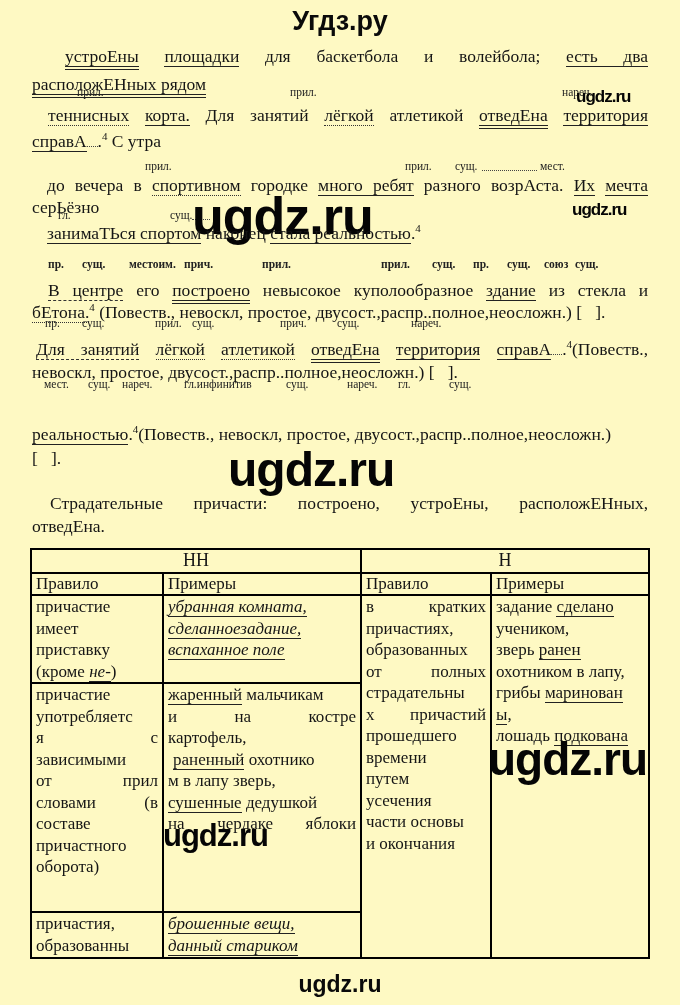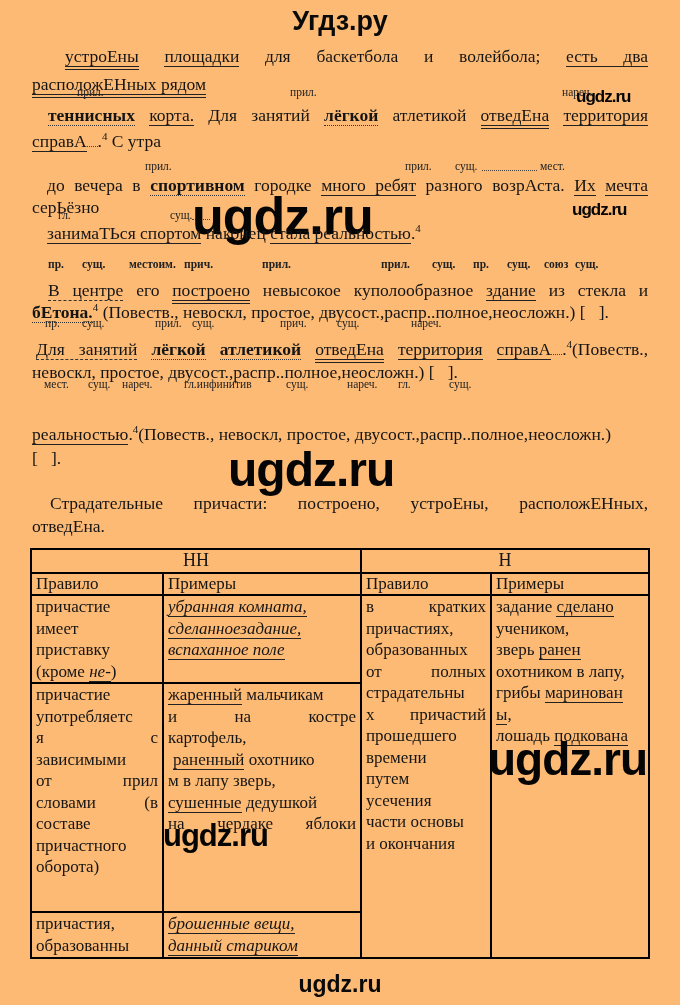--- a/index.html
+++ b/index.html
@@ -1,25 +1,25 @@
 <!DOCTYPE html>
 <html><head>
 <meta charset="utf-8">
 <style>
   html,body{margin:0;padding:0;background:#fff;}
-  .page{position:relative;width:680px;height:1005px;background:#fdba74;overflow:hidden;
+  .page{position:relative;width:680px;height:1005px;background:#fef9c3;overflow:hidden;
         font-family:"Liberation Serif",serif;color:#151515;}
   .title{position:absolute;top:6px;left:0;width:680px;text-align:center;
          font-family:"Liberation Sans",sans-serif;font-weight:bold;font-size:27px;color:#0a0a0a;}
   .ln{position:absolute;left:32px;width:616px;font-size:17.5px;line-height:23px;white-space:normal;}
   .just{text-align:justify;text-align-last:justify;}
   .i33{text-indent:33px;} .i16{text-indent:16px;} .i15{text-indent:15px;} .i18{text-indent:18px;} .i4{text-indent:4px;}
   .u1{border-bottom:1.5px solid #222;}
   .u2{border-bottom:4px double #222;}
-  .ud{border-bottom:1.5px dotted #333;font-weight:bold;}
+  .ud{border-bottom:1.5px dotted #333;}
   .uda{border-bottom:1.5px dashed #333;margin-top:12px;}
   sup{font-size:11px;line-height:0;vertical-align:super;}
   .ann{position:absolute;font-size:11.5px;color:#222;white-space:nowrap;line-height:12px;}
   .annb{font-weight:bold;}
   .lead{position:absolute;height:10px;border-bottom:1.5px dotted #444;}
   .ilead{display:inline-block;width:11px;height:12px;border-bottom:1.5px dotted #444;}
   .wm{position:absolute;font-family:"Liberation Sans",sans-serif;font-weight:bold;color:#050505;
       letter-spacing:-1px;line-height:1;white-space:nowrap;}
   .tblwrap{position:absolute;left:30px;top:548px;}
   table{border-collapse:collapse;table-layout:fixed;width:618px;font-size:17px;color:#151515;}

